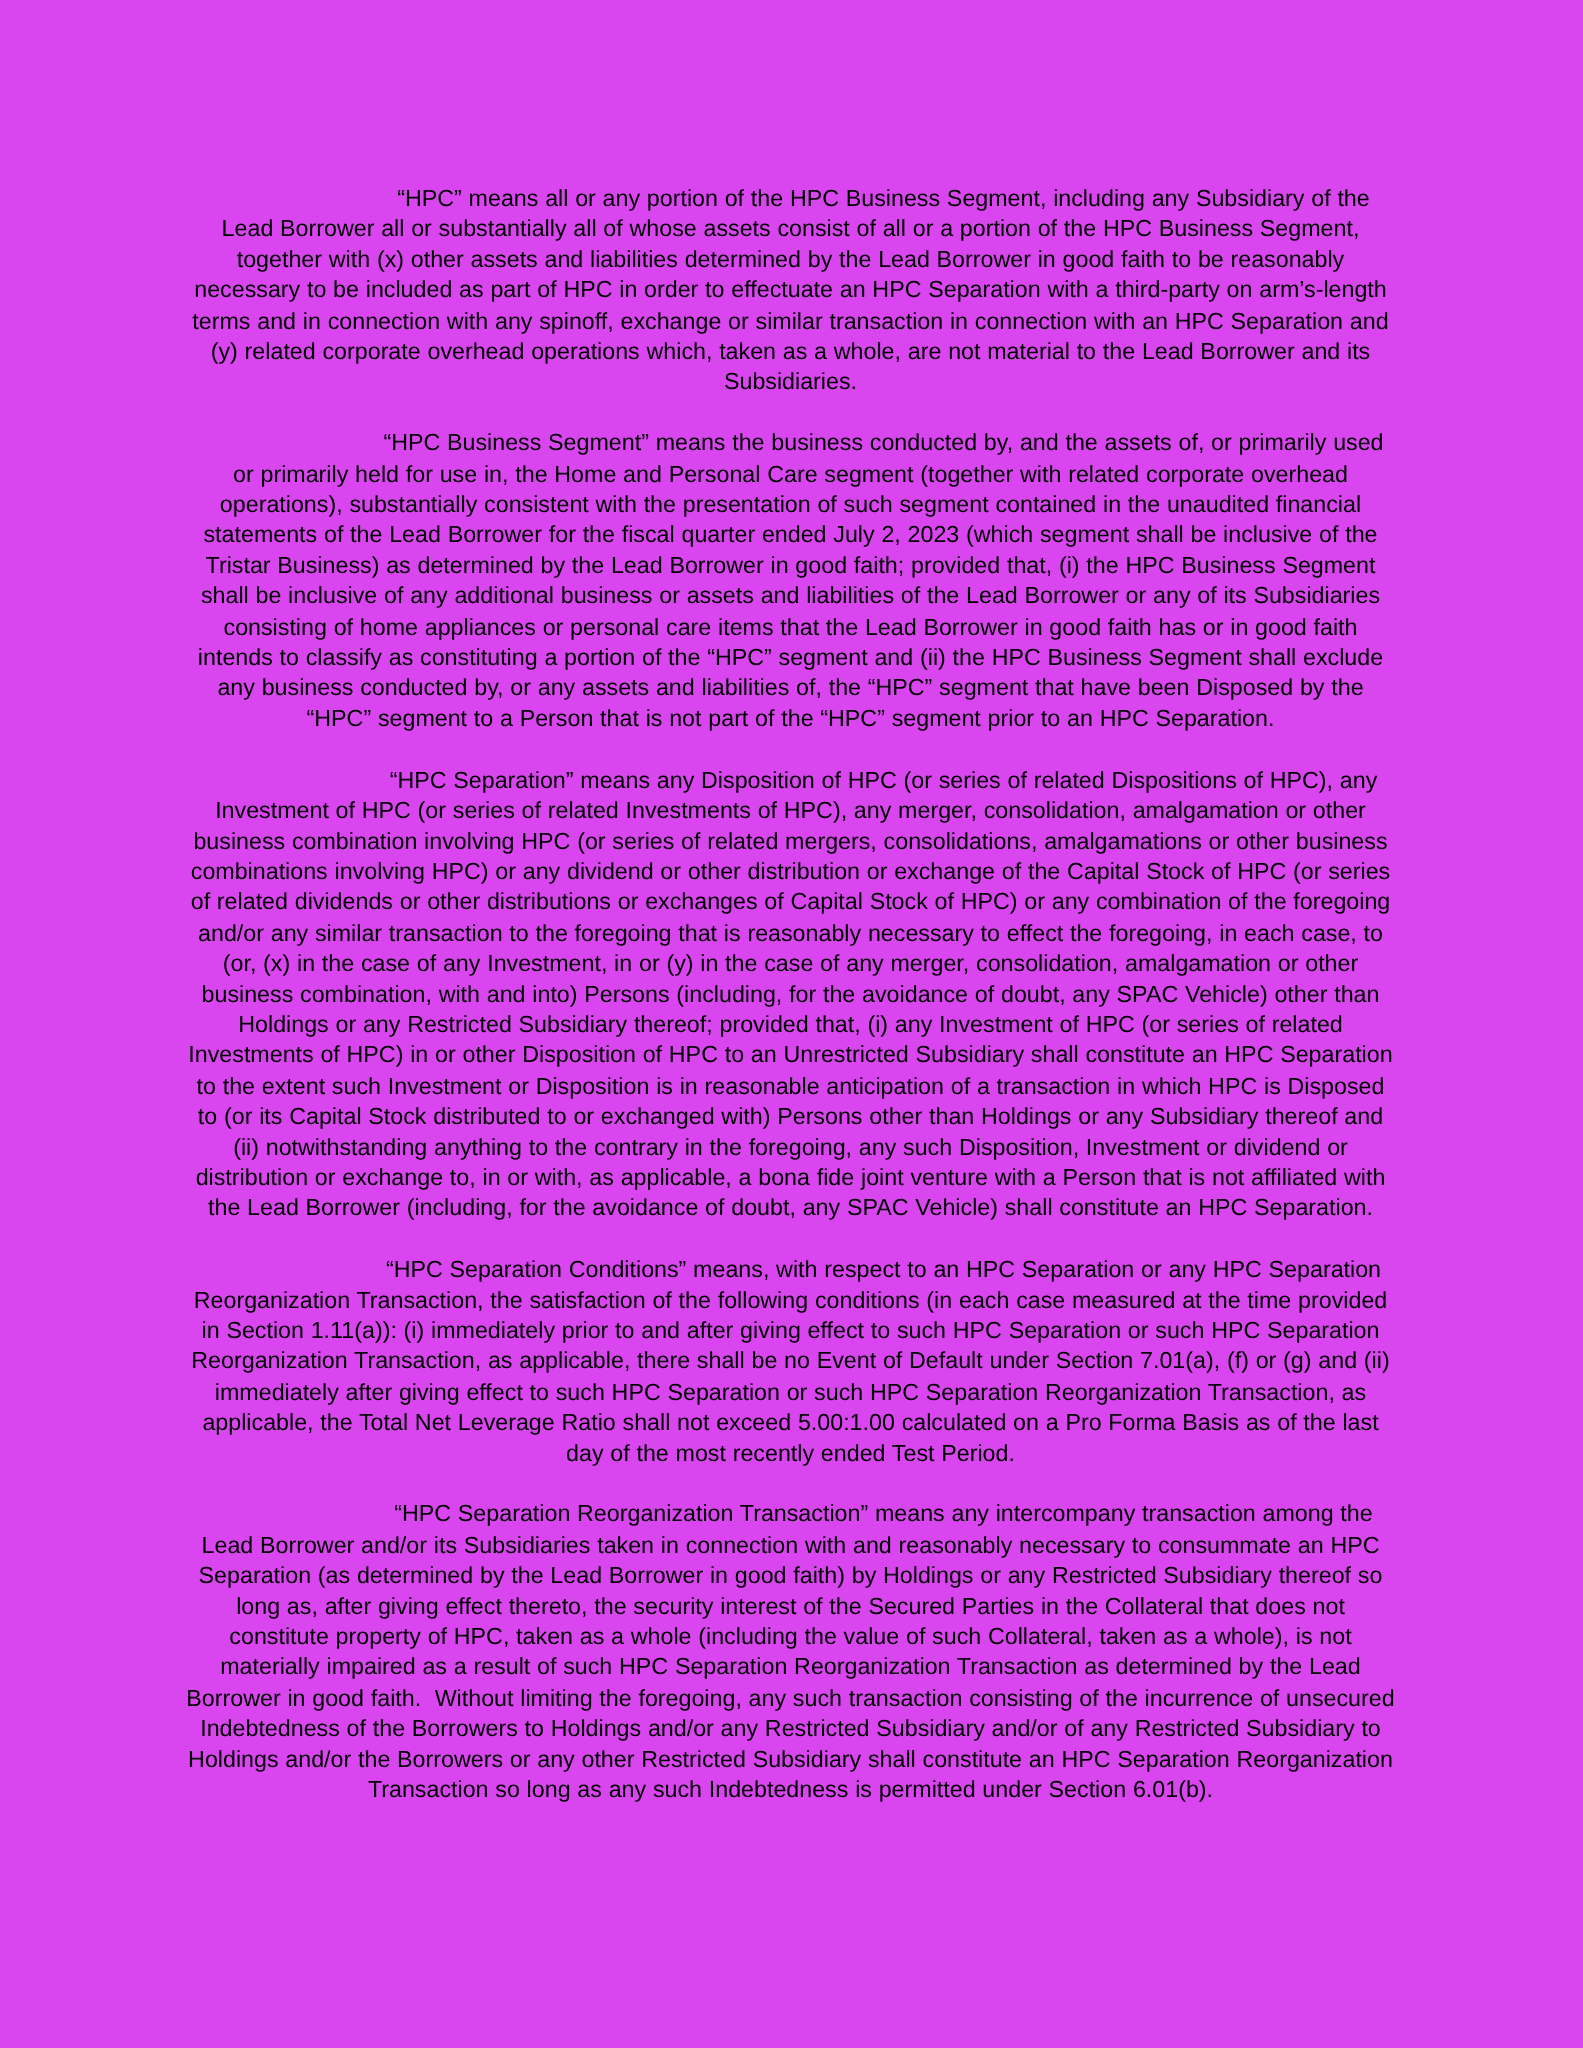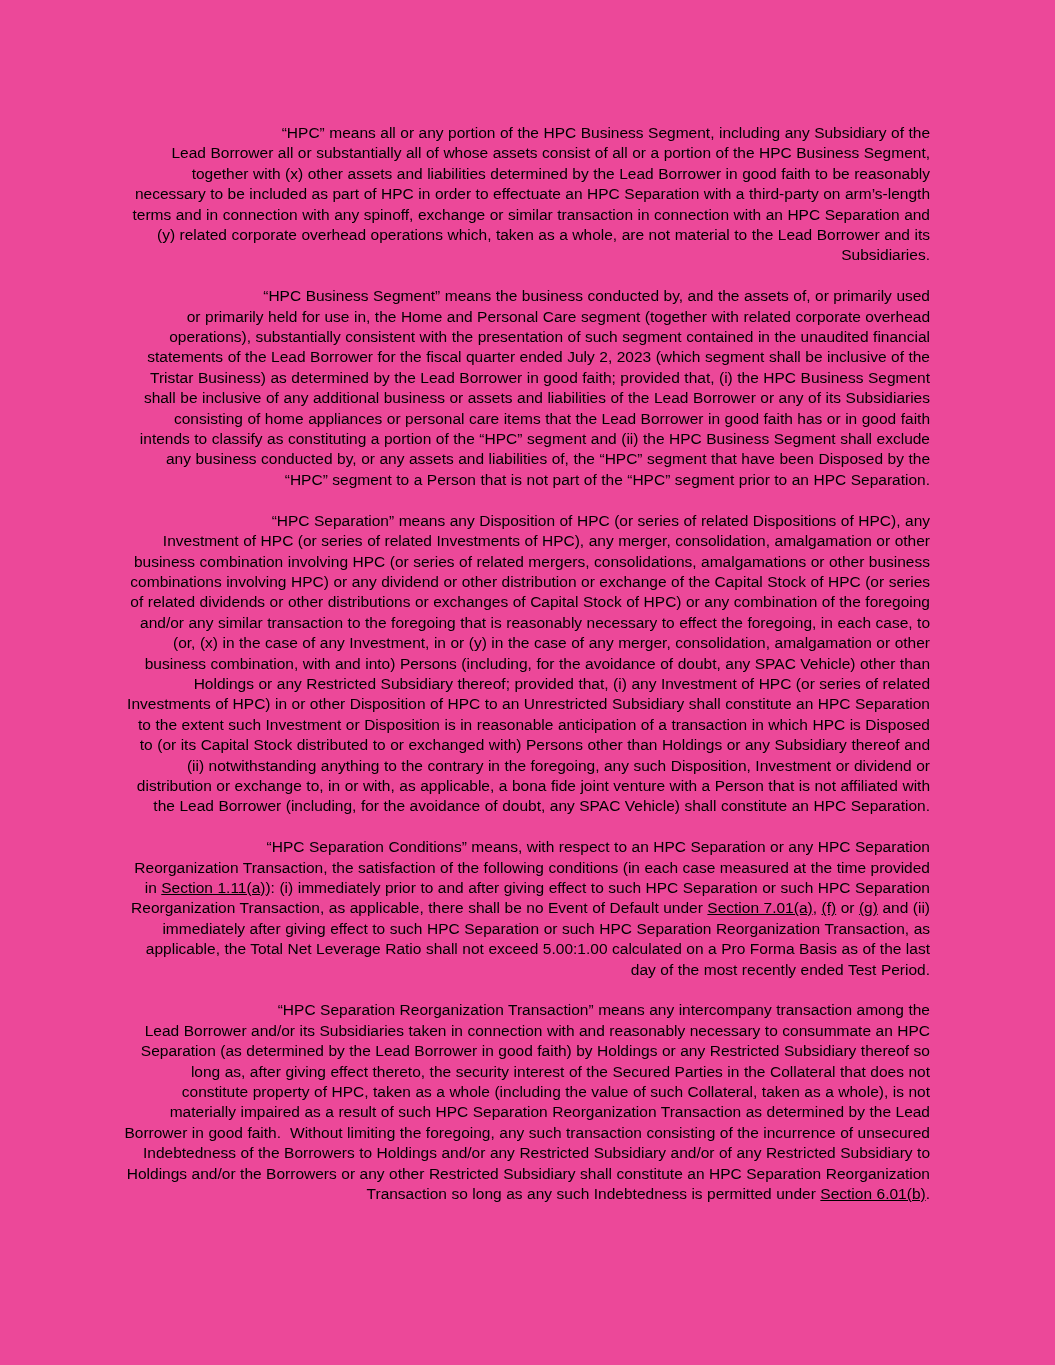--- a/index.html
+++ b/index.html
@@ -11,34 +11,33 @@
   body {
     width: 1055px;
     height: 1365px;
     overflow: hidden;
   }
   .page {
     box-sizing: border-box;
     width: 1055px;
     height: 1365px;
     padding: 123px 125px 0 124px;
-    background: #ec4899;
+    background: #d946ef;
     font-family: "Liberation Sans", sans-serif;
     font-size: 15.5px;
     line-height: 20.4px;
     color: #000000;
-    text-align: right;
+    text-align: center;
   }
   .para {
     margin: 0 0 20.4px 0;
     text-indent: 124px;
     word-spacing: 0.2px;
   }
   .u {
-    text-decoration: underline;
   }
 </style>
 </head>
 <body>
 
 <div class="page">
 
   <p class="para"><span>“HPC” means all or any portion of the HPC Business Segment, including any Subsidiary of the Lead Borrower all or substantially all of whose assets consist of all or a portion of the HPC Business Segment, together with (x) other assets and liabilities determined by the Lead Borrower in good faith to be reasonably necessary to be included as part of HPC in order to effectuate an HPC Separation with a third-party on arm’s-length terms and in connection with any spinoff, exchange or similar transaction in connection with an HPC Separation and (y) related corporate overhead operations which, taken as a whole, are not material to the Lead Borrower and its Subsidiaries.</span></p>
 
   <p class="para"><span>“HPC Business Segment” means the business conducted by, and the assets of, or primarily used or primarily held for use in, the Home and Personal Care segment (together with related corporate overhead operations), substantially consistent with the presentation of such segment contained in the unaudited financial statements of the Lead Borrower for the fiscal quarter ended July 2, 2023 (which segment shall be inclusive of the Tristar Business) as determined by the Lead Borrower in good faith; provided that, (i) the HPC Business Segment shall be inclusive of any additional business or assets and liabilities of the Lead Borrower or any of its Subsidiaries consisting of home appliances or personal care items that the Lead Borrower in good faith has or in good faith intends to classify as constituting a portion of the “HPC” segment and (ii) the HPC Business Segment shall exclude any business conducted by, or any assets and liabilities of, the “HPC” segment that have been Disposed by the “HPC” segment to a Person that is not part of the “HPC” segment prior to an HPC Separation.</span></p>

